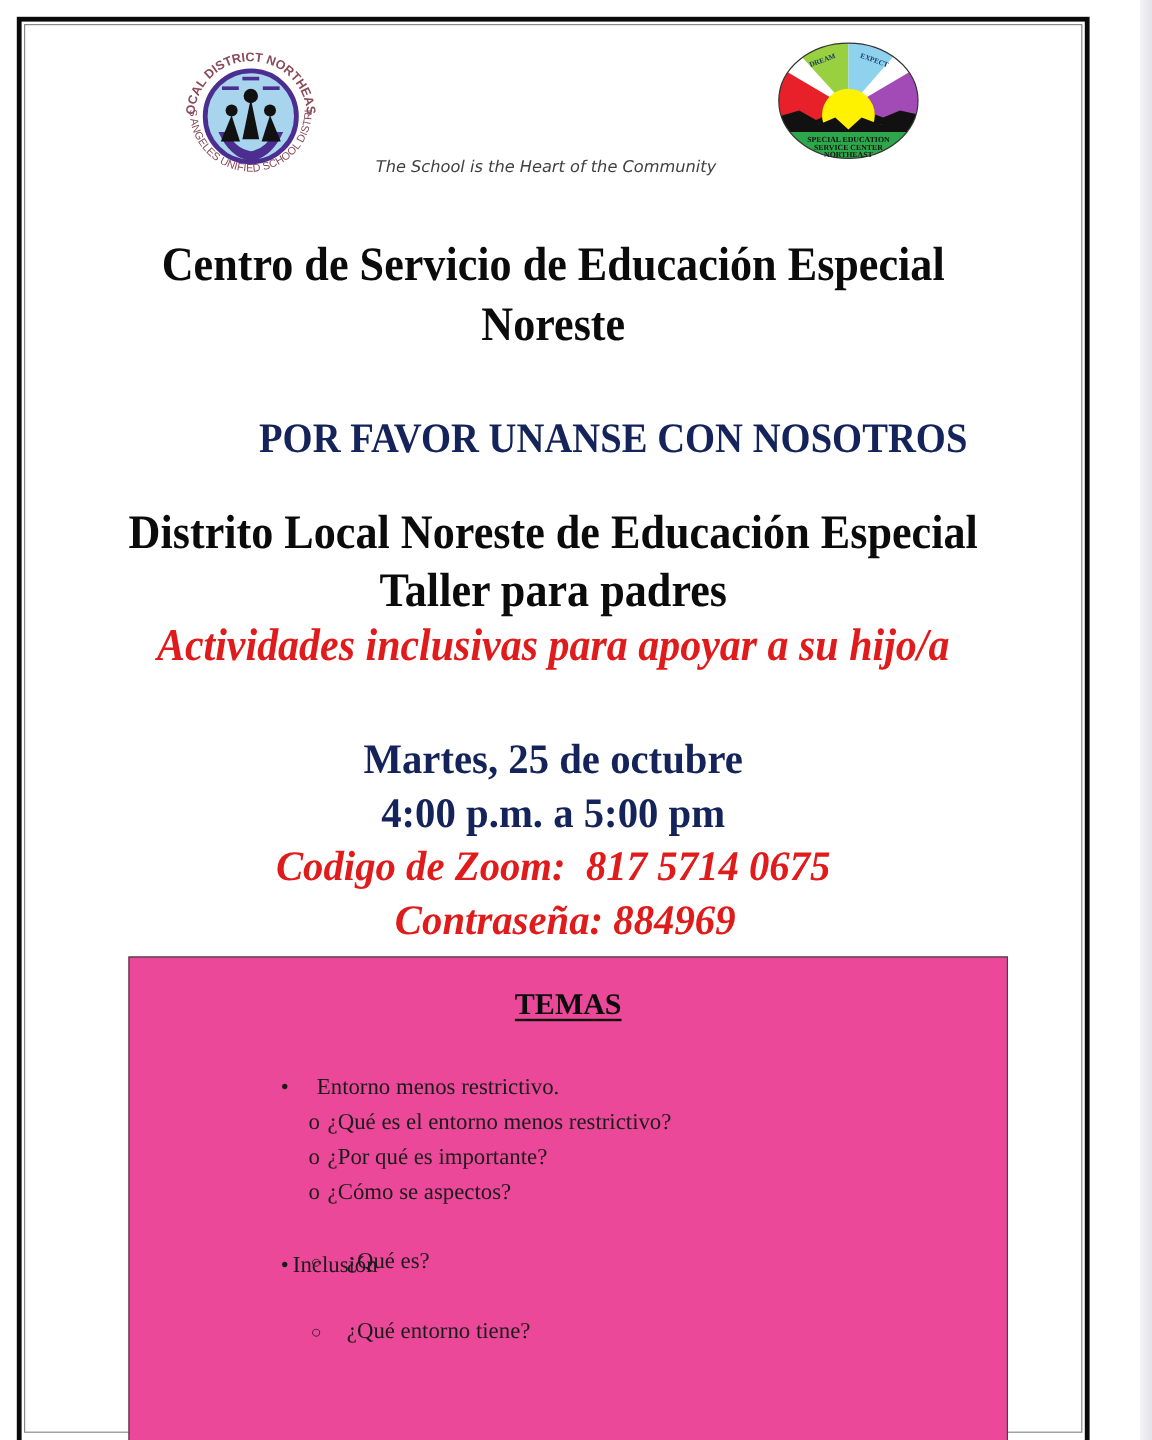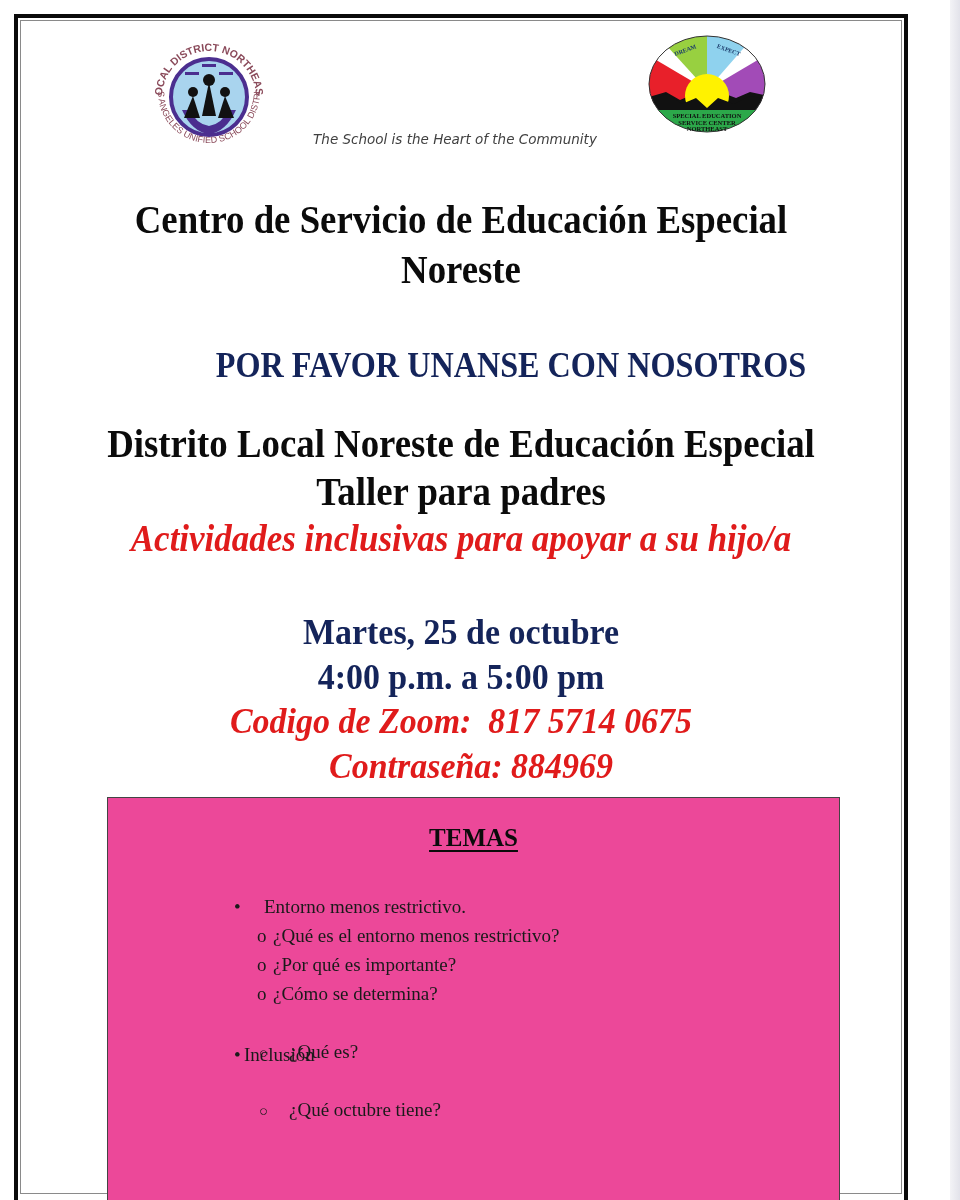--- a/index.html
+++ b/index.html
@@ -140,25 +140,25 @@
   <div class="item" style="left:126px; top:98px;">
     <span class="bullet" style="width:30px;">•</span><span>Entorno menos restrictivo.</span>
   </div>
   <div class="item" style="left:149px; top:127px;">
     <span class="bullet" style="width:16px;">o</span><span>¿Qué es el entorno menos restrictivo?</span>
   </div>
   <div class="item" style="left:149px; top:156px;">
     <span class="bullet" style="width:16px;">o</span><span>¿Por qué es importante?</span>
   </div>
   <div class="item" style="left:149px; top:185px;">
-    <span class="bullet" style="width:16px;">o</span><span>¿Cómo se determina?</span>
+    <span class="bullet" style="width:16px;">o</span><span>¿Cómo se aspectos?</span>
   </div>
 
   <div class="item" style="left:126px; top:214px;margin-top:32px;">
     <span class="bullet" style="width:10px;">•</span><span>Inclusión</span>
   </div>
   <div class="item" style="left:151px; top:243px;">
     <span class="bullet" style="width:30px; font-size:15px;">○</span><span>¿Qué es?</span>
   </div>
   <div class="item" style="left:151px; top:301px;">
-    <span class="bullet" style="width:30px; font-size:15px;">○</span><span>¿Qué octubre tiene?</span>
+    <span class="bullet" style="width:30px; font-size:15px;">○</span><span>¿Qué entorno tiene?</span>
   </div>
 </div>
 
 </body></html>

